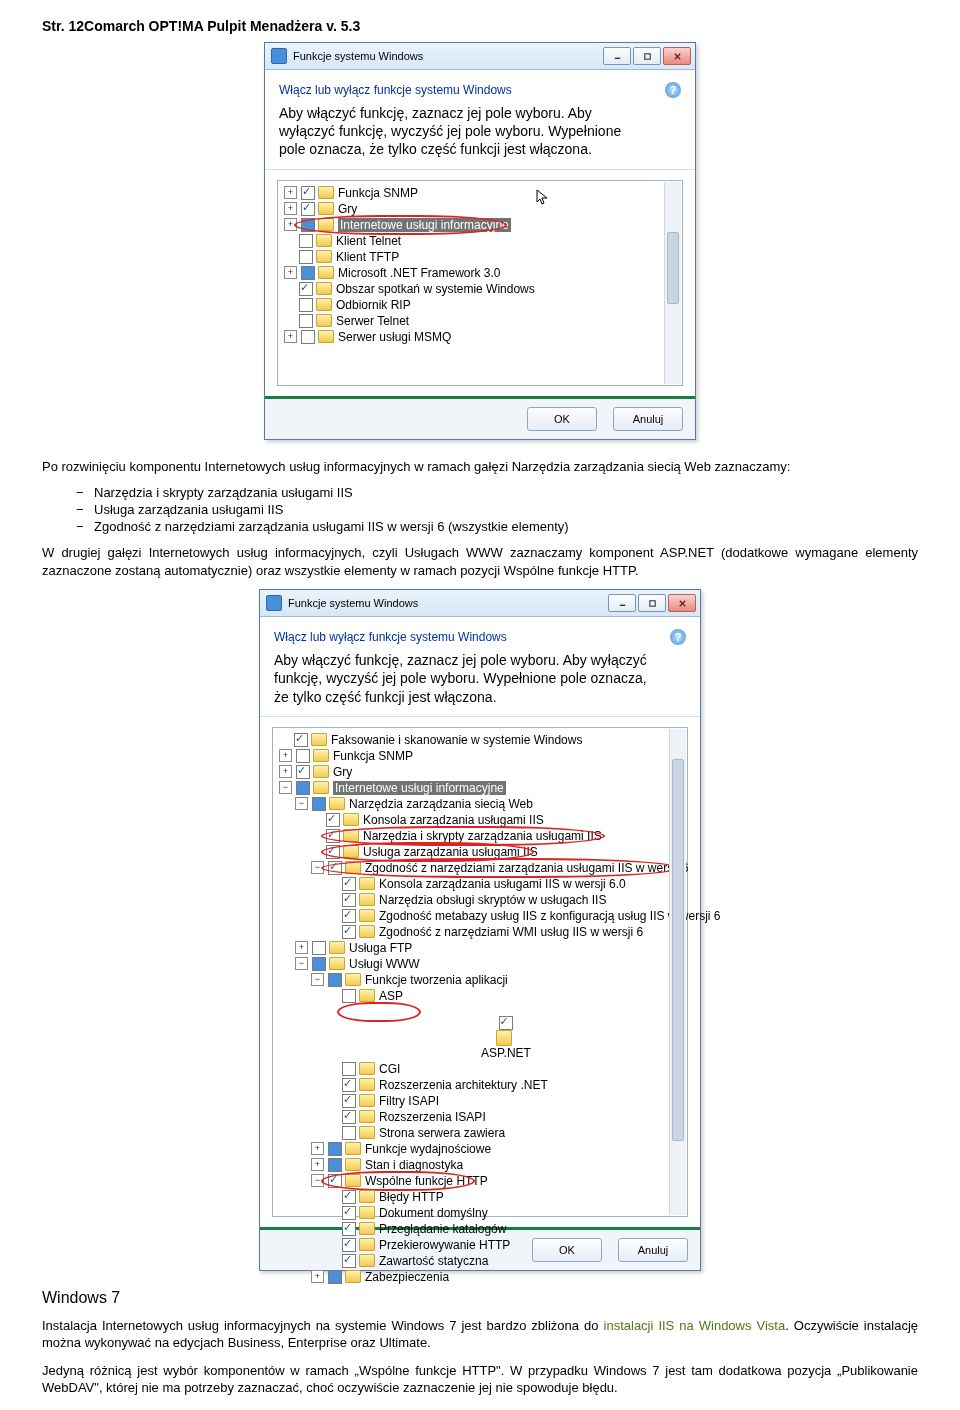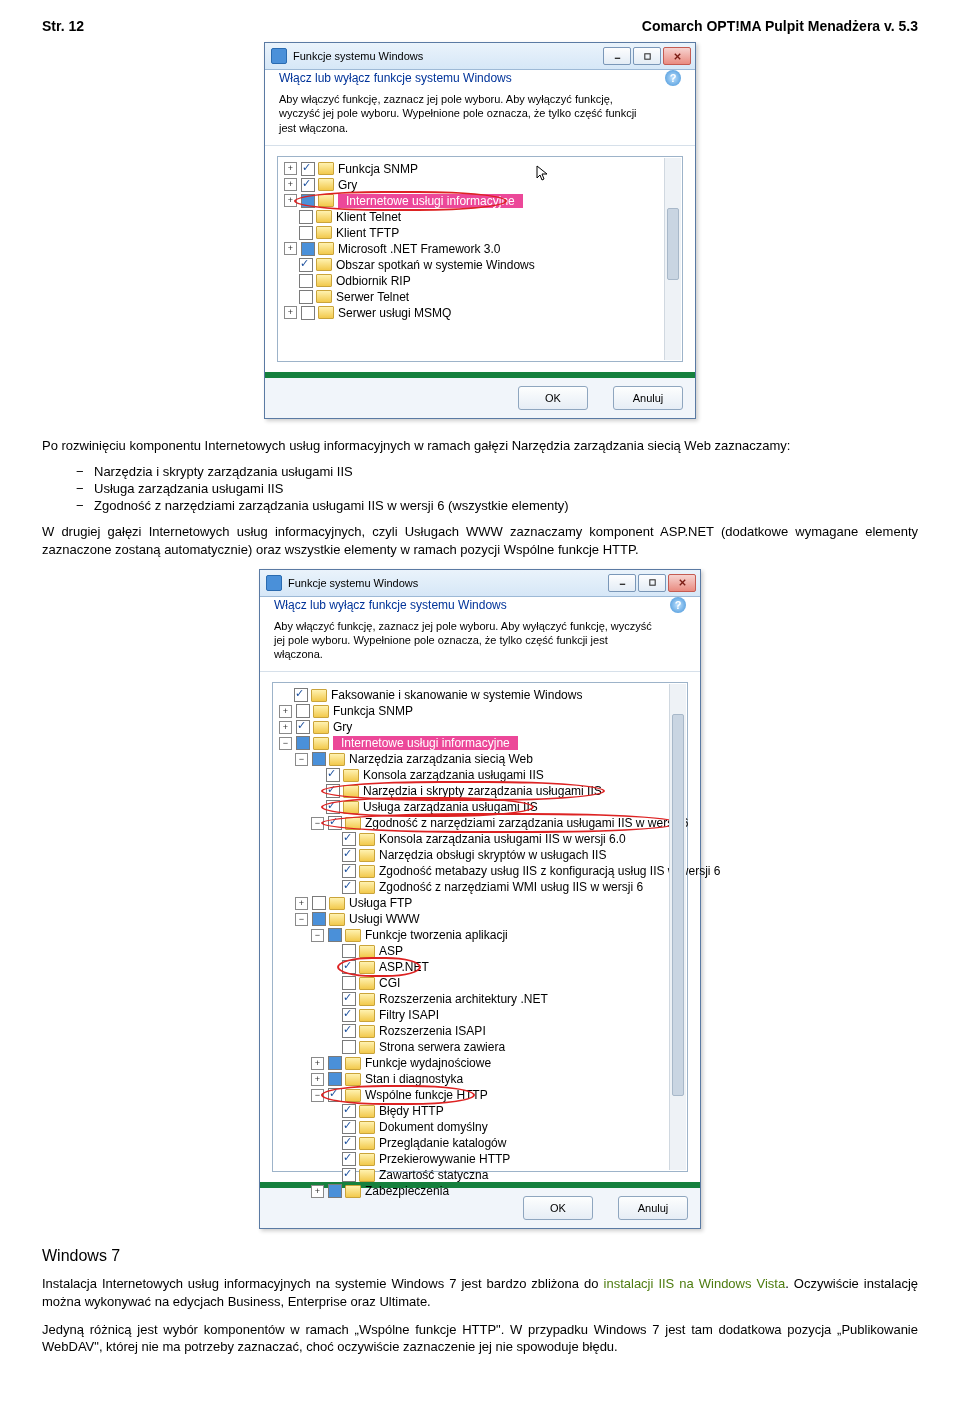--- a/index.html
+++ b/index.html
@@ -1,54 +1,54 @@
 <!DOCTYPE html>
 <html><head>
 <meta charset="utf-8">
 <style>
   body{margin:0;font-family:Verdana,Arial,sans-serif;font-size:13px;color:#000;background:#fff;width:960px;}
   .page{padding:18px 42px 30px 42px;}
-  .header-row{display:flex;justify-content:space-between;font-weight:bold;font-size:14px;margin-bottom:4px}
+  .header-row{display:flex;justify-content:flex-start;font-weight:bold;font-size:14px;margin-bottom:4px}
   .fig{display:block;margin:8px auto 18px auto}
   .p{text-align:justify;margin:10px 0;line-height:1.35}
   .bullets{margin:4px 0 8px 0}
   .bullets .item{position:relative;padding-left:52px;margin:2px 0}
   .bullets .item::before{content:"−";position:absolute;left:34px;color:#000}
   .h2{font-weight:normal;font-size:16px;margin:18px 0 6px 0}
   a.link{color:#4d7c0f;text-decoration:none}
   
   .win{font-family:"Segoe UI",Tahoma,sans-serif;font-size:11px;color:#000;border:1px solid #5a7aa3;background:#fff;box-shadow:2px 2px 4px rgba(0,0,0,.2)}
   .titlebar{height:26px;display:flex;align-items:center;padding:0 4px 0 6px;background:linear-gradient(#eaf3fb,#d6e7f7);border-bottom:1px solid #9db9d6}
   .titlebar .ticon{width:14px;height:14px;display:inline-block;background:#4a90d9;border:1px solid #2a6bb0;margin-right:6px;border-radius:2px}
   .titlebar .spacer{flex:1}
   .winbtn{width:26px;height:16px;margin-left:2px;border:1px solid #7a97b8;background:linear-gradient(#fdfdfe,#e3ecf5);border-radius:2px;display:flex;align-items:center;justify-content:center}
   .winbtn.close{background:linear-gradient(#f6d3d0,#e98b80);border-color:#c45b52}
   .winbtn svg{width:9px;height:9px}
-  .heading-strip{background:#fff;padding:0 14px 10px 14px;border-bottom:1px solid #d6e0ea}
+  .heading-strip{background:#fff;padding:12px 14px 10px 14px;border-bottom:1px solid #d6e0ea}
   .heading-strip .t{font-size:12px;color:#003399;display:flex;align-items:center;justify-content:space-between}
-  .heading-strip .desc{font-size:11px;color:#000;margin-top:6px;line-height:1.3;max-width:92%}
+  .heading-strip .desc{font-size:14px;color:#000;margin-top:6px;line-height:1.3;max-width:92%}
   .help{width:16px;height:16px;border-radius:50%;background:radial-gradient(#bfe2ff,#3e8fd6);color:#fff;display:flex;align-items:center;justify-content:center;font-weight:bold;font-size:11px;flex:0 0 16px}
   .treebox{margin:10px 12px;border:1px solid #9db3c9;background:#fff;padding:4px 2px 4px 2px;position:relative}
   .tree{list-style:none;margin:0;padding:0}
   .tree li{position:relative;padding:1px 0 1px 4px;white-space:nowrap;display:flex;align-items:center}
   .exp{width:11px;height:11px;border:1px solid #8a8a8a;display:inline-flex;align-items:center;justify-content:center;font-size:9px;line-height:9px;color:#333;margin-right:2px;background:#fff;flex:0 0 11px}
   .exp.sp{border:none;background:transparent}
   .chk{width:12px;height:12px;border:1px solid #7a7a7a;display:inline-block;margin:0 3px 0 2px;background:#fff;position:relative;flex:0 0 12px}
   .chk.on::after{content:"✓";position:absolute;left:0;top:-2px;font-size:11px;color:#1a4e9c}
   .chk.half{background:#4a90d9}
   .fld{width:14px;height:11px;display:inline-block;margin-right:4px;background:linear-gradient(#fff2b0,#f2c94c);border:1px solid #caa43a;border-radius:1px;flex:0 0 14px}
   .lbl{font-size:12px}
-  .sel .lbl{background:#ec4899;color:#fff;padding:0 8px}
+  .sel .lbl{background:#737373;color:#fff;padding:0 2px}
   .ind1{padding-left:20px!important}
   .ind2{padding-left:36px!important}
   .ind3{padding-left:52px!important}
   .circ{position:absolute;border:2px solid #d22;border-radius:50%/60%;pointer-events:none}
   .scroll-track{position:absolute;right:1px;top:1px;bottom:1px;width:16px;background:#eef2f6;border-left:1px solid #d0d8e0}
   .scroll-thumb{position:absolute;left:2px;right:2px;background:#c9d5e2;border:1px solid #a8b8c9;border-radius:2px}
-  .btnrow{display:flex;justify-content:flex-end;gap:25px;padding:8px 12px;border-top:6px solid #15803d;background:#f1f5fa}
+  .btnrow{display:flex;justify-content:flex-end;gap:16px;padding:8px 12px;border-top:3px solid #15803d;background:#f1f5fa}
   .btn{min-width:68px;height:22px;border:1px solid #8fa6bf;background:linear-gradient(#fdfefe,#e6edf5);border-radius:3px;font-size:11px;display:flex;align-items:center;justify-content:center}
   .cursor{position:absolute;width:14px;height:18px}
 </style>
 </head>
 <body>
 
 <div class="page">
   <div class="header-row">
     <span>Str. 12</span>
     <span>Comarch OPT!MA Pulpit Menadżera v. 5.3</span>
@@ -297,21 +297,21 @@
             <span class="chk half"></span>
             <span class="fld"></span>
             <span class="lbl">Funkcje tworzenia aplikacji</span>
           </li>
           <li class="ind3">
             <span class="exp sp"></span>
             <span class="chk"></span>
             <span class="fld"></span>
             <span class="lbl">ASP</span>
           </li>
-          <li class="ind3" style="position: relative;">
+          <li class="ind3" style="position: relative; flex-direction: column;">
             <span class="exp sp"></span>
             <span class="chk on"></span>
             <span class="fld"></span>
             <span class="lbl">ASP.NET</span>
             <span class="circ" style="left: 62px; top: -2px; width: 79.8px; height: 16px;"></span>
           </li>
           <li class="ind3">
             <span class="exp sp"></span>
             <span class="chk"></span>
             <span class="fld"></span>

